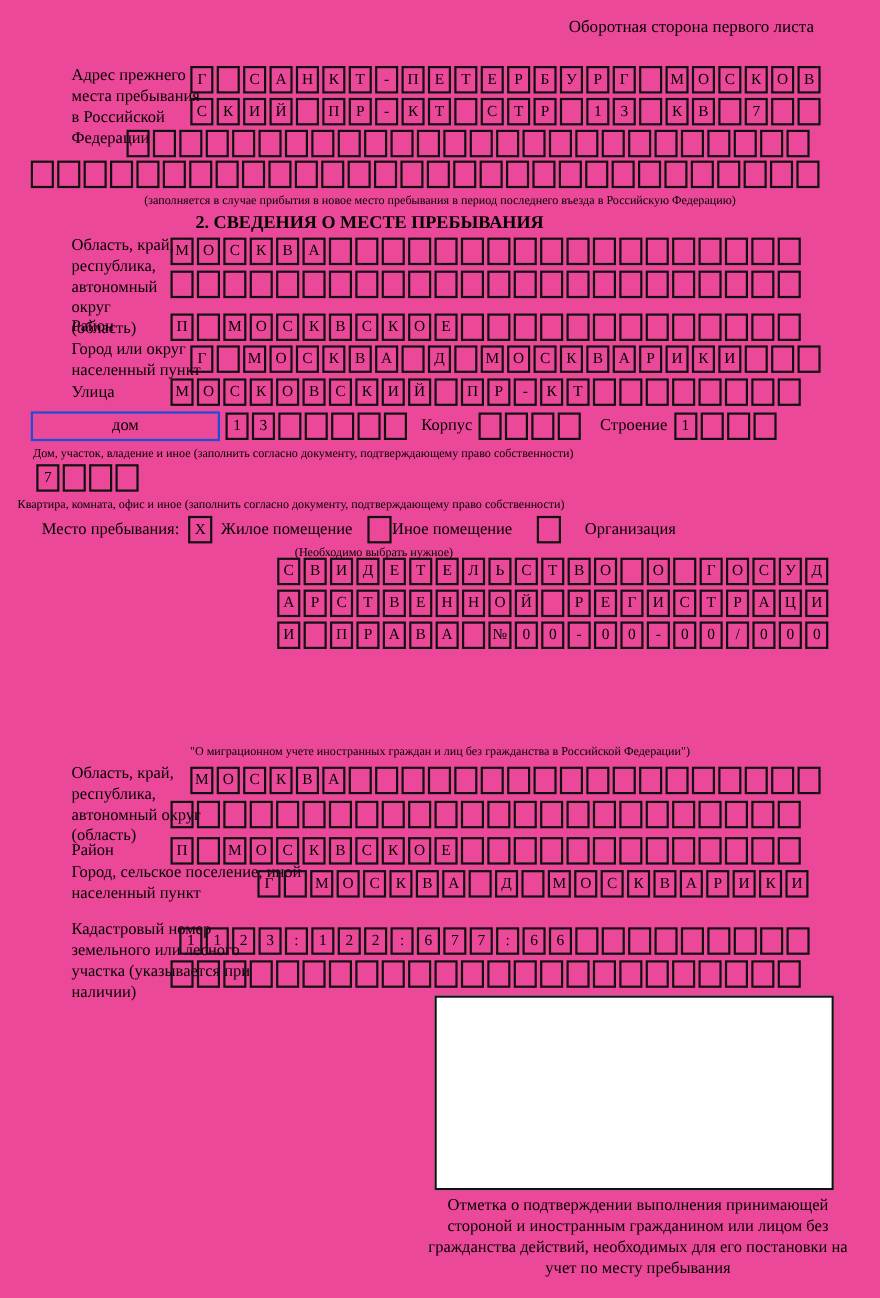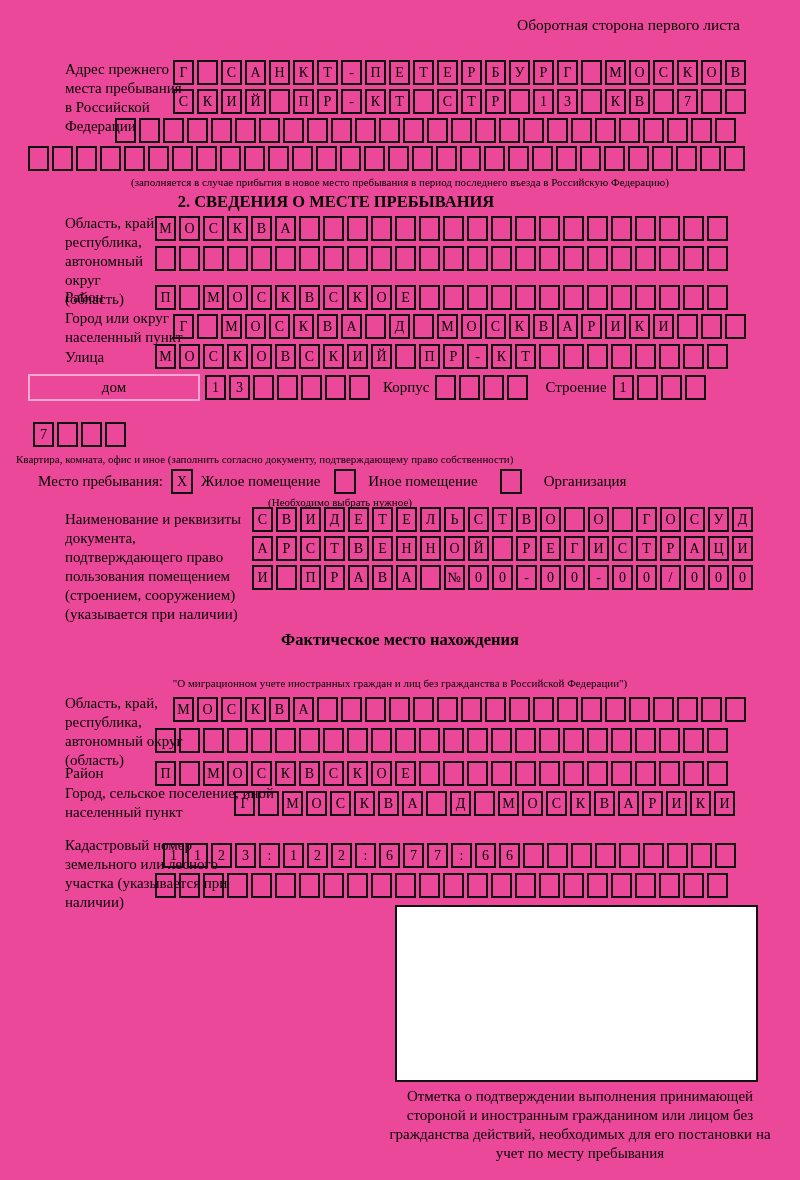--- a/index.html
+++ b/index.html
@@ -8,21 +8,21 @@
   .abs{position:absolute;}
   .label{font-size:15px;line-height:19px;}
   .note{font-size:11px;line-height:18px;}
   .center{text-align:center;}
   .title{font-size:16.5px;font-weight:bold;}
   .hdr{position:absolute;top:16px;left:0;width:740px;text-align:right;font-size:15.5px;}
   .boxrow{display:flex;}
   .cbox{box-sizing:border-box;flex:none;width:21px;height:25px;margin-right:3px;
         border:2px solid #111;display:flex;align-items:center;justify-content:center;
         font-size:14px;line-height:1;}
-  .typebox{box-sizing:border-box;border:2px solid #f9a8d4;height:27px;display:flex;
+  .typebox{box-sizing:border-box;border:2px solid #1d4ed8;height:27px;display:flex;
         align-items:center;justify-content:center;font-size:15px;flex:none;}
   .inline-row{display:flex;align-items:center;}
   .checkbox{box-sizing:border-box;flex:none;width:22px;height:25px;border:2px solid #111;
         display:flex;align-items:center;justify-content:center;font-size:14px;}
   .stamp{box-sizing:border-box;border:2px solid #111;background:#fff;}
   .cap{font-size:15px;line-height:19px;}
 </style>
 </head>
 <body>
 
@@ -304,43 +304,43 @@
         <span class="cbox"></span>
       </span>
     <span class="label" style="margin-left:14px">Строение</span>
     <span class="boxrow" style="margin-left:6px">
         <span class="cbox">1</span>
         <span class="cbox"></span>
         <span class="cbox"></span>
         <span class="cbox"></span>
       </span>
   </div>
+  <div class="abs note" style="top:403px;left:30px">Дом, участок, владение и иное (заполнить согласно документу, подтверждающему право собственности)</div>
 
   <div class="abs inline-row" style="top:422px;left:28px">
     <span class="boxrow" style="margin-left:5px">
         <span class="cbox">7</span>
         <span class="cbox"></span>
         <span class="cbox"></span>
         <span class="cbox"></span>
       </span>
   </div>
   <div class="abs note" style="top:450px;left:16px">Квартира, комната, офис и иное (заполнить согласно документу, подтверждающему право собственности)</div>
 
   <div class="abs inline-row" style="top:469px;left:38px">
     <span class="label">Место пребывания:</span>
     <span class="checkbox" style="margin-left:8px">X</span>
     <span class="label" style="margin-left:8px">Жилое помещение</span>
     <span class="checkbox" style="margin-left:14px"></span>
-    <span class="label" style="margin-left:12px">Иное помещение</span>
+    <span class="label" style="margin-left:0">Иное помещение</span>
     <span class="checkbox" style="margin-left:22px"></span>
     <span class="label" style="margin-left:22px">Организация</span>
   </div>
   <div class="abs note center" style="top:493px;left:60px;width:560px">(Необходимо выбрать нужное)</div>
 
-  <div class="abs label" style="top:510px;left:65px;width:190px">Наименование и реквизиты документа, подтверждающего право пользования помещением (строением, сооружением) (указывается при наличии)</div>
   <div class="abs boxrow" style="top:507px;left:252px">
       <span class="cbox">С</span>
       <span class="cbox">В</span>
       <span class="cbox">И</span>
       <span class="cbox">Д</span>
       <span class="cbox">Е</span>
       <span class="cbox">Т</span>
       <span class="cbox">Е</span>
       <span class="cbox">Л</span>
       <span class="cbox">Ь</span>
@@ -397,21 +397,20 @@
       <span class="cbox">0</span>
       <span class="cbox">-</span>
       <span class="cbox">0</span>
       <span class="cbox">0</span>
       <span class="cbox">/</span>
       <span class="cbox">0</span>
       <span class="cbox">0</span>
       <span class="cbox">0</span>
     </div>
 
-  <div class="abs title center" style="top:630px;left:0;width:800px">Фактическое место нахождения</div>
   <div class="abs note center" style="top:674px;left:0;width:800px">"О миграционном учете иностранных граждан и лиц без гражданства в Российской Федерации")</div>
 
   <div class="abs label" style="top:694px;left:65px;width:145px">Область, край, республика, автономный округ (область)</div>
   <div class="abs boxrow" style="top:697px;left:173px">
       <span class="cbox">М</span>
       <span class="cbox">О</span>
       <span class="cbox">С</span>
       <span class="cbox">К</span>
       <span class="cbox">В</span>
       <span class="cbox">А</span>

